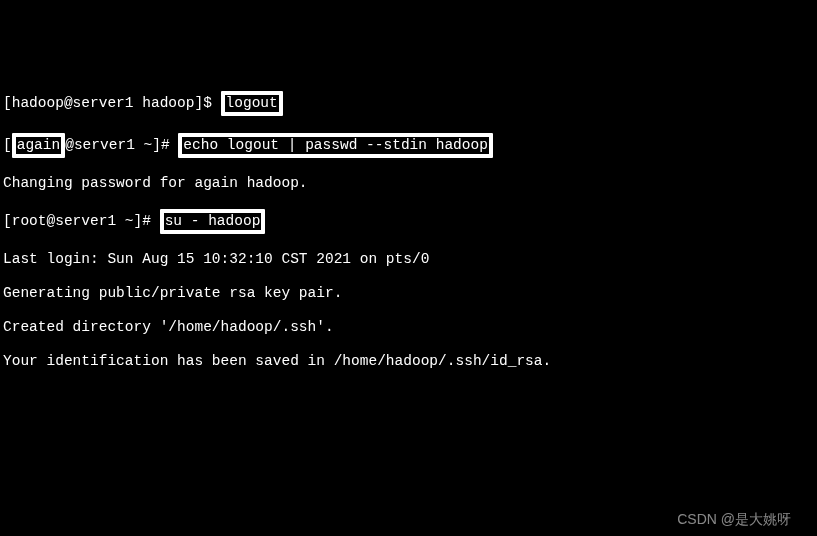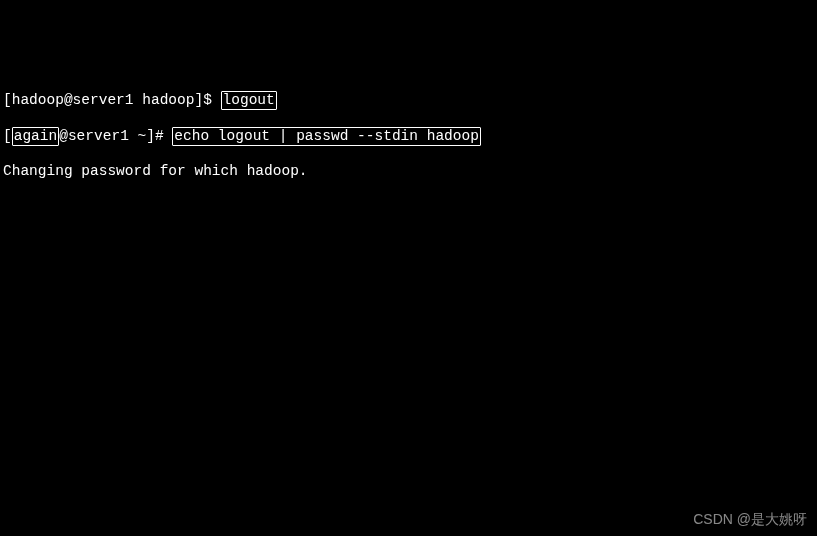--- a/index.html
+++ b/index.html
@@ -11,44 +11,49 @@
       line-height: 17px;
       width: 817px;
       height: 536px;
       overflow: hidden;
       padding: 6px 3px;
       position: relative;
       white-space: pre;
     }
     .line { display: block; }
     .hl {
-      border: 1px solid #ffffff;
+      border: 4px solid #ffffff;
       border-radius: 1px;
       padding: 0 1px;
       display: inline-block;
     }
     .watermark {
       position: absolute;
-      right: 10px;
+      right: 26px;
       bottom: 8px;
       color: rgba(225,225,225,0.6);
       font-family: sans-serif;
       font-size: 14px;
       text-shadow: 0 0 3px rgba(0,0,0,0.8);
     }
   </style>
 </head>
 <body>
 
 
 
 <div>
 <span class="line"><span>[hadoop@server1 hadoop]$ </span><span class="hl">logout</span></span>
 <span class="line"><span>[</span><span class="hl">again</span><span>@server1 ~]# </span><span class="hl">echo logout | passwd --stdin hadoop</span></span>
-<span class="line">Changing password for which hadoop.</span>
+<span class="line">Changing password for again hadoop.</span>
+<span class="line"><span>[root@server1 ~]# </span><span class="hl">su - hadoop</span></span>
+<span class="line">Last login: Sun Aug 15 10:32:10 CST 2021 on pts/0</span>
+<span class="line">Generating public/private rsa key pair.</span>
+<span class="line">Created directory '/home/hadoop/.ssh'.</span>
+<span class="line">Your identification has been saved in /home/hadoop/.ssh/id_rsa.</span>
 
 
 
 
 
 
 
 
 
 

